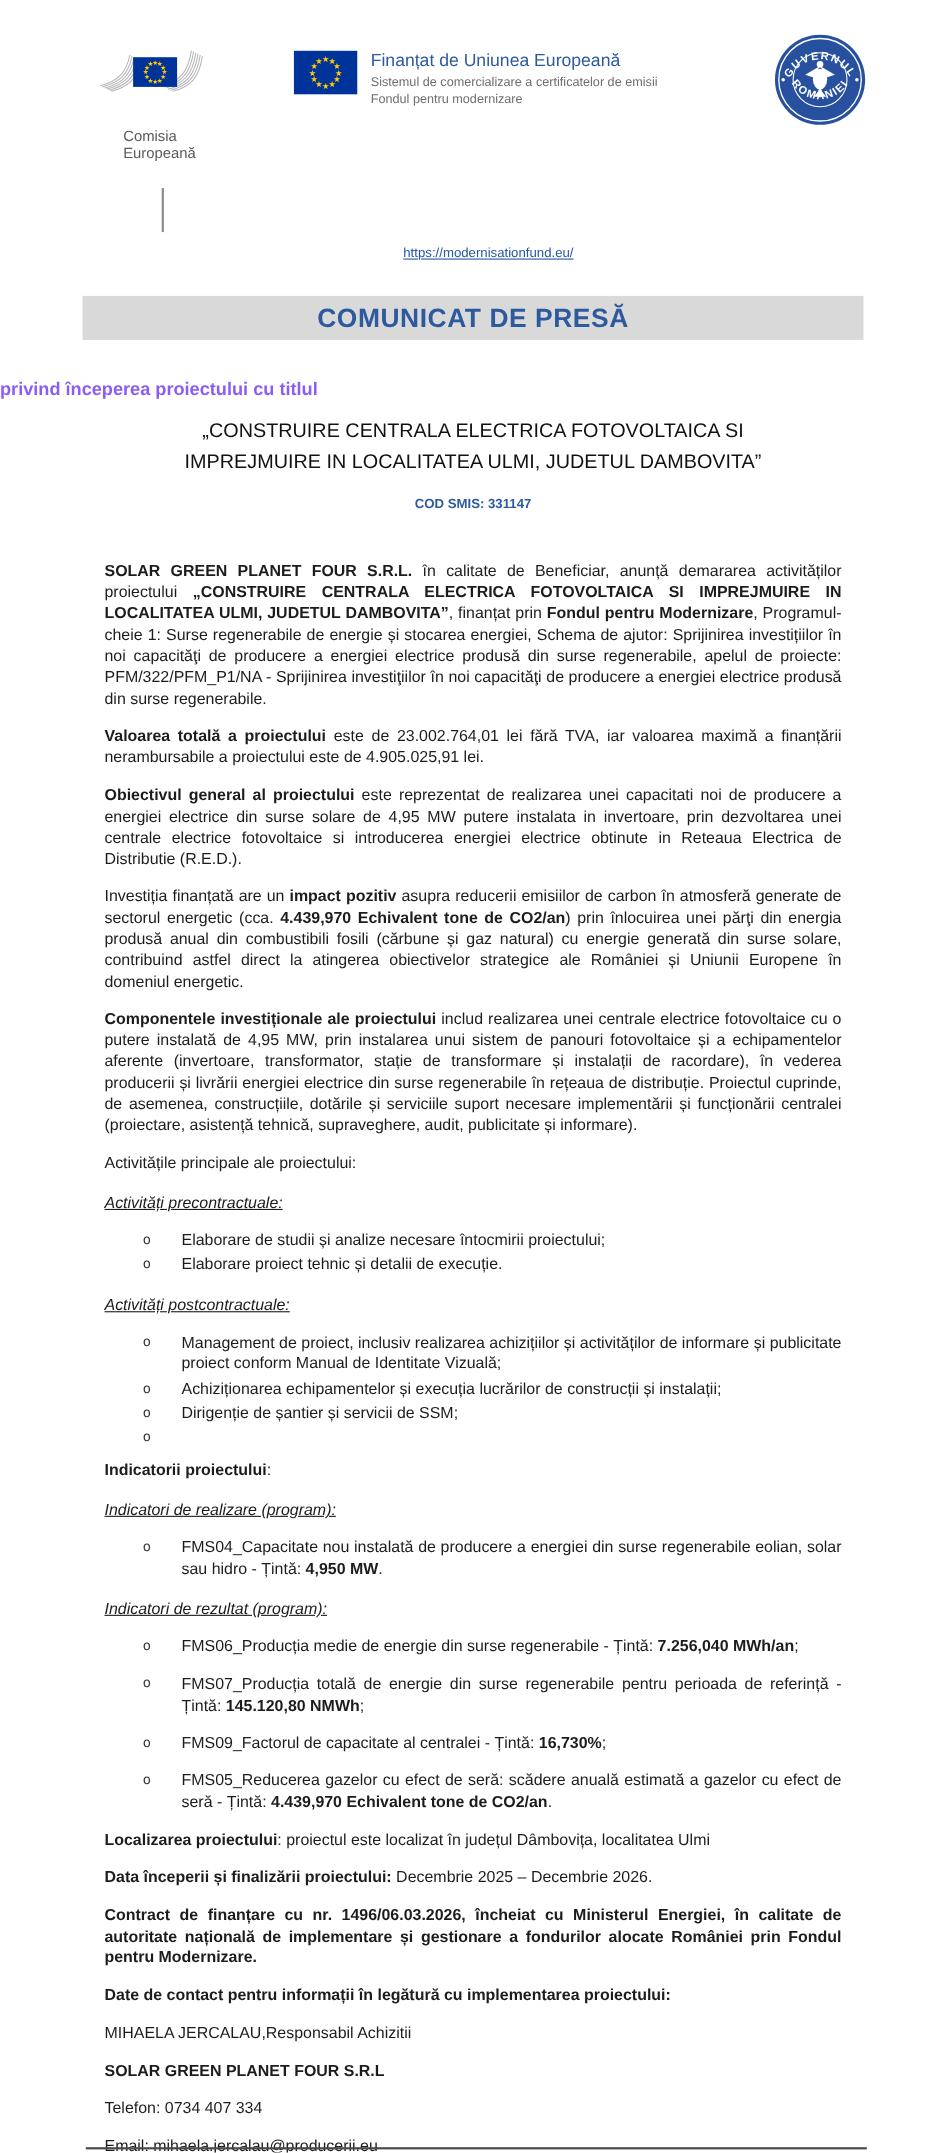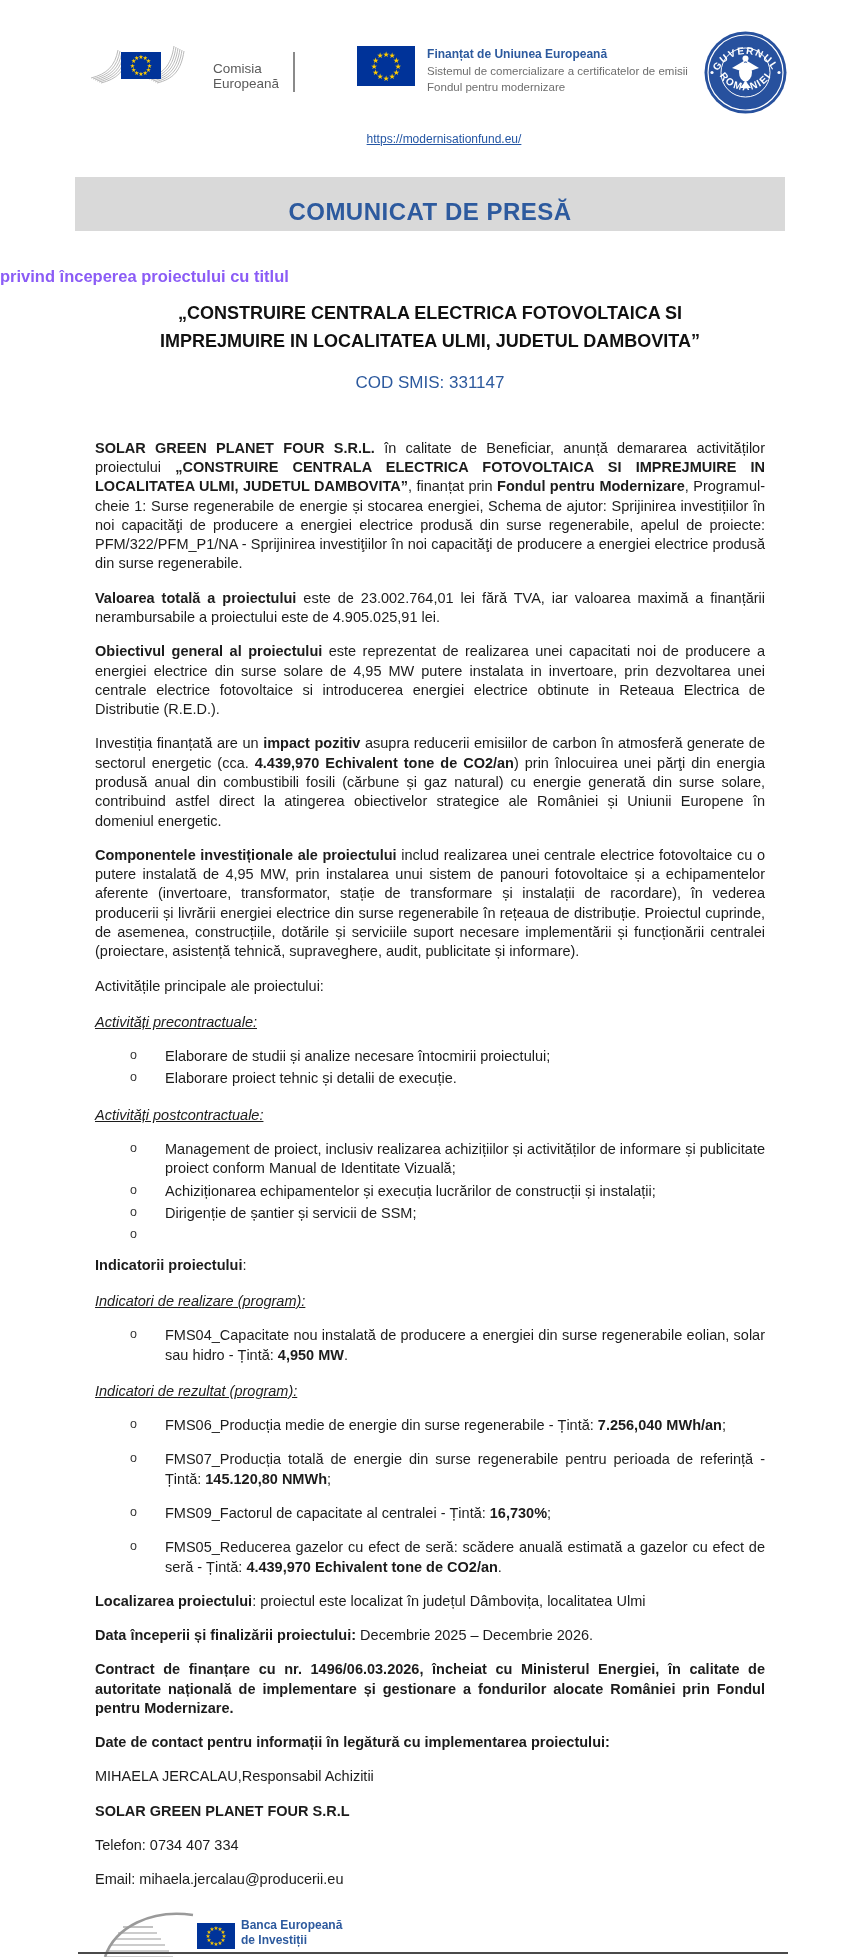--- a/index.html
+++ b/index.html
@@ -2,36 +2,36 @@
 <html><head>
 <meta charset="utf-8">
 <style>
   html,body{margin:0;padding:0;background:#ffffff;}
   .page{
     width:860px;height:1957px;position:relative;overflow:hidden;background:#ffffff;
     font-family:"Liberation Sans", sans-serif;color:#1c1c1c;
   }
   
   .header{display:flex;align-items:flex-start;padding:36px 72px 0 85px;}
-  .ec-logo{display:flex;align-items:flex-end;gap:8px;}
+  .ec-logo{display:flex;align-items:center;gap:24px;flex-direction:column;}
   .ec-text{color:#5a5a5a;font-size:13.5px;line-height:1.15;font-weight:500;}
   .ec-bar{width:2px;height:40px;background:#8a8a8a;margin-left:6px;}
   .eu-funded{display:flex;gap:12px;margin-left:62px;margin-top:10px;}
   .eu-funded-text{padding-top:1px;}
-  .eu-funded-title{color:#2d5a9e;font-weight:bold;font-size:12px;margin-bottom:3px;}
+  .eu-funded-title{color:#2d5a9e;font-weight:normal;font-size:16px;margin-bottom:3px;}
   .eu-funded-line{color:#6e6e6e;font-size:11.5px;line-height:1.35;}
   .seal{margin-left:auto;margin-top:-6px;}
   .link-row{text-align:center;margin-top:10px;padding-left:28px;}
   .link{color:#2456a4;font-size:12px;text-decoration:underline;cursor:pointer;}
   
-  .band{margin:30px 75px 0;background:#d9d9d9;text-align:center;padding:21px 0 5px;}
+  .band{margin:30px 75px 0;background:#d9d9d9;text-align:center;padding:7px 0 5px;}
   .band-title{font-size:24px;font-weight:bold;color:#2d5a9e;letter-spacing:.5px;}
   .subtitle{text-align:left;font-weight:bold;font-size:16.5px;margin-top:36px;color:#8b5cf6;}
-  .proj-title{text-align:center;font-weight:bold;font-size:18px;margin:14px 90px 0;line-height:1.55;color:#111;}
-  .cod{text-align:center;font-weight:normal;font-size:17px;color:#2d5a9e;margin-top:17px;}
+  .proj-title{text-align:center;font-weight:normal;font-size:18px;margin:14px 90px 0;line-height:1.55;color:#111;}
+  .cod{text-align:center;font-weight:bold;font-size:12px;color:#2d5a9e;margin-top:17px;}
   
   .content{margin:46px 95px 0;font-size:14.5px;line-height:1.33;text-align:justify;}
   .content p{margin:0 0 15px;}
   .b{font-weight:bold;}
   .subhead{font-style:italic;text-decoration:underline;text-align:left;margin:17px 0 15px;}
   .li{display:flex;margin:0 0 3px;padding-left:35px;}
   .li .marker{width:35px;flex:none;font-size:12.5px;color:#333;}
   .li .li-text{flex:1;text-align:justify;}
   .list{margin:0 0 13px;}
   .list-spaced .li{margin-bottom:15px;}

